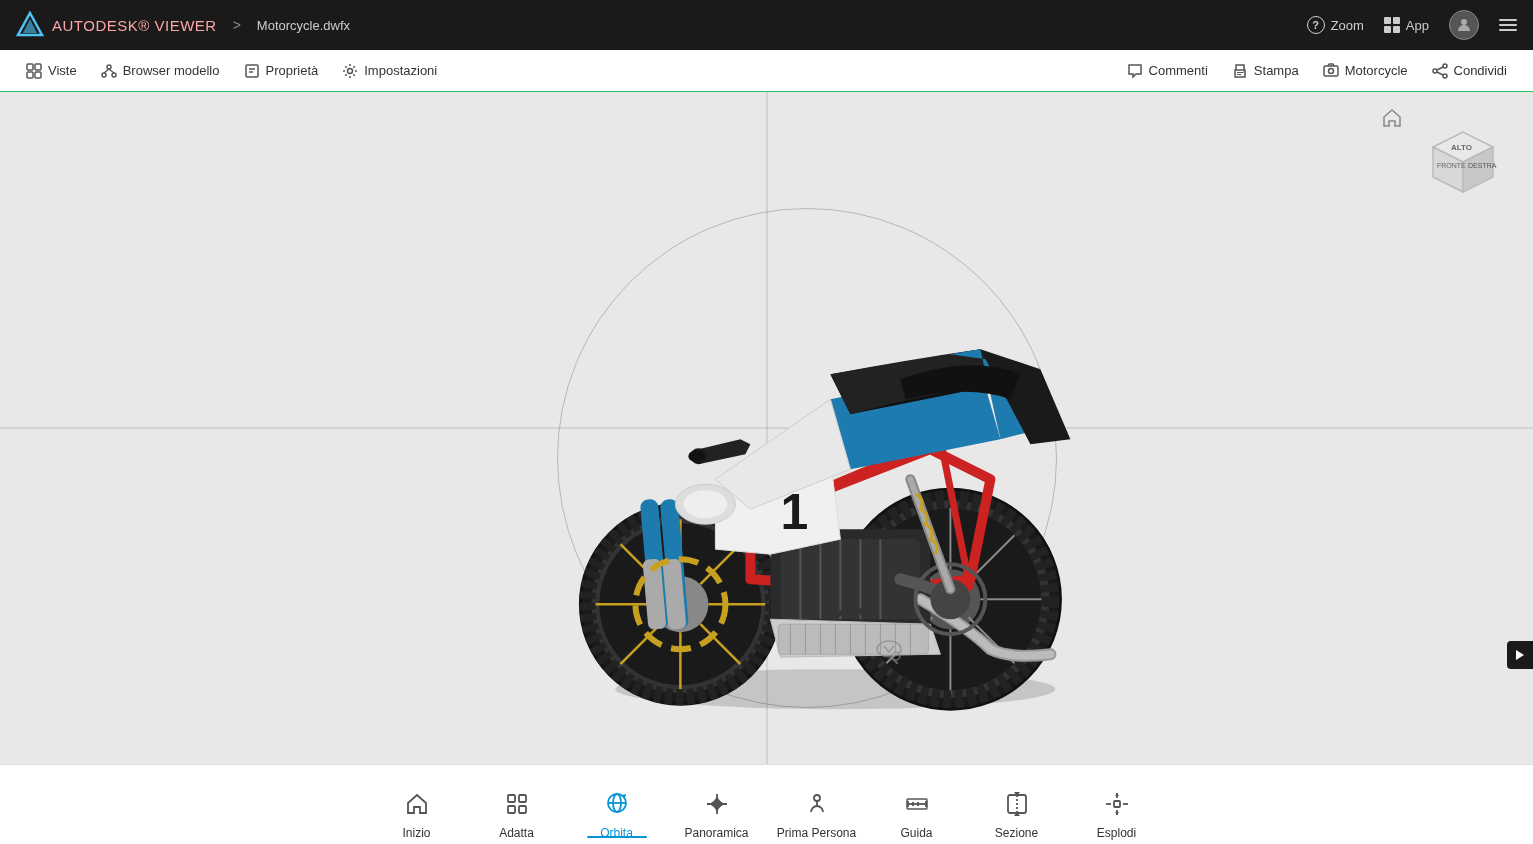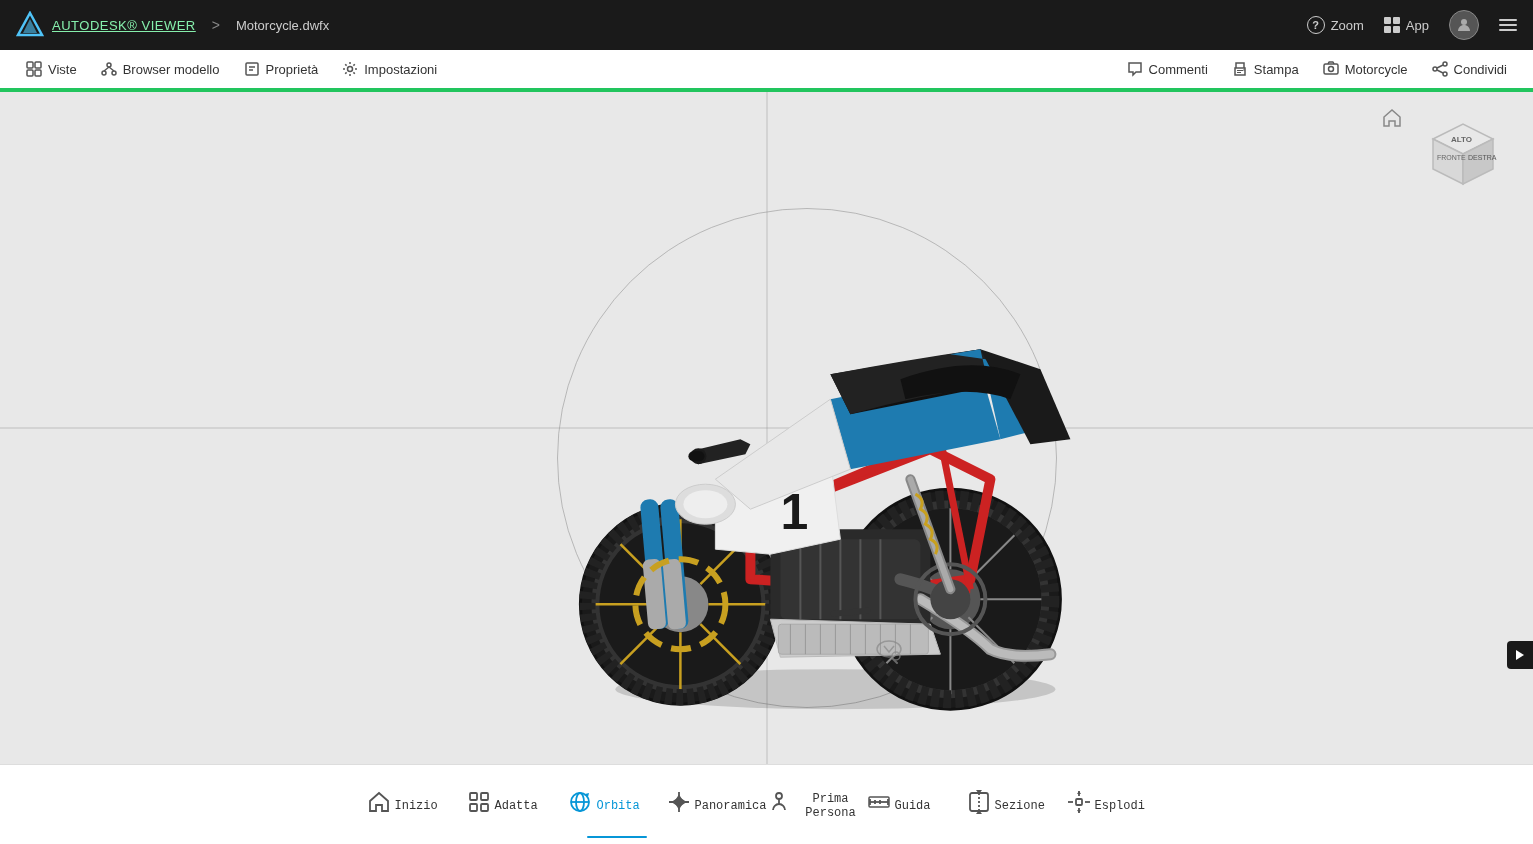--- a/index.html
+++ b/index.html
@@ -17,24 +17,23 @@
     .top-nav-logo {
       display: flex;
       align-items: center;
       gap: 8px;
     }
     .autodesk-logo {
       width: 28px;
       height: 28px;
     }
     .top-nav-brand {
-      color: #86efac;
-      font-size: 13px;
+      color: #fca5a5;
+      font-size: 15px;
       letter-spacing: 0.5px;
-      text-decoration: underline;
     }
     .top-nav-separator {
       color: #888;
       font-size: 14px;
       margin: 0 4px;
     }
     .top-nav-filename {
       color: #cccccc;
       font-size: 13px;
     }
@@ -70,21 +69,21 @@
       background: #555; border: 1.5px solid #888;
       display: flex; align-items: center; justify-content: center;
     }
     .hamburger { display: flex; flex-direction: column; gap: 3px; cursor: pointer; }
     .hamburger span { width: 18px; height: 2px; background: #ccc; border-radius: 1px; }
 
     
     .toolbar {
       height: 42px;
       background: #ffffff;
-      border-bottom: 4px solid #22c55e;
+      border-bottom: 1px solid #22c55e;
       display: flex;
       align-items: center;
       padding: 0 16px;
       gap: 4px;
     }
     .toolbar-left {
       display: flex; align-items: center; gap: 4px;
     }
     .toolbar-btn {
       display: flex; align-items: center; gap: 6px;
@@ -142,21 +141,21 @@
       left: 50%;
       top: 50%;
       transform: translate(-38%, -44%);
       width: 570px;
       height: 520px;
     }
 
     
     .viewcube {
       position: absolute;
-      top: 12px;
+      top: 20px;
       right: 30px;
       width: 90px;
       height: 90px;
     }
     .home-icon-btn {
       position: absolute;
       top: 15px;
       right: 130px;
       cursor: pointer;
       color: #888;
@@ -193,30 +192,30 @@
       height: 80px;
       background: #ffffff;
       border-top: 1px solid #ddd;
       display: flex;
       align-items: center;
       justify-content: center;
       gap: 0;
     }
     .bottom-tool {
       display: flex;
+      flex-direction: column;
       align-items: center;
-      justify-content: flex-start;
+      justify-content: flex-end;
       width: 100px;
       height: 70px;
       cursor: pointer;
       border-radius: 6px;
       gap: 4px;
       border: none; background: none;
       position: relative;
-      font-family: Liberation Mono, monospace;
     }
     .bottom-tool.active {
       color: #0696d7;
     }
     .bottom-tool.active::after {
       content: '';
       position: absolute;
       bottom: 2px;
       left: 50%;
       transform: translateX(-50%);

